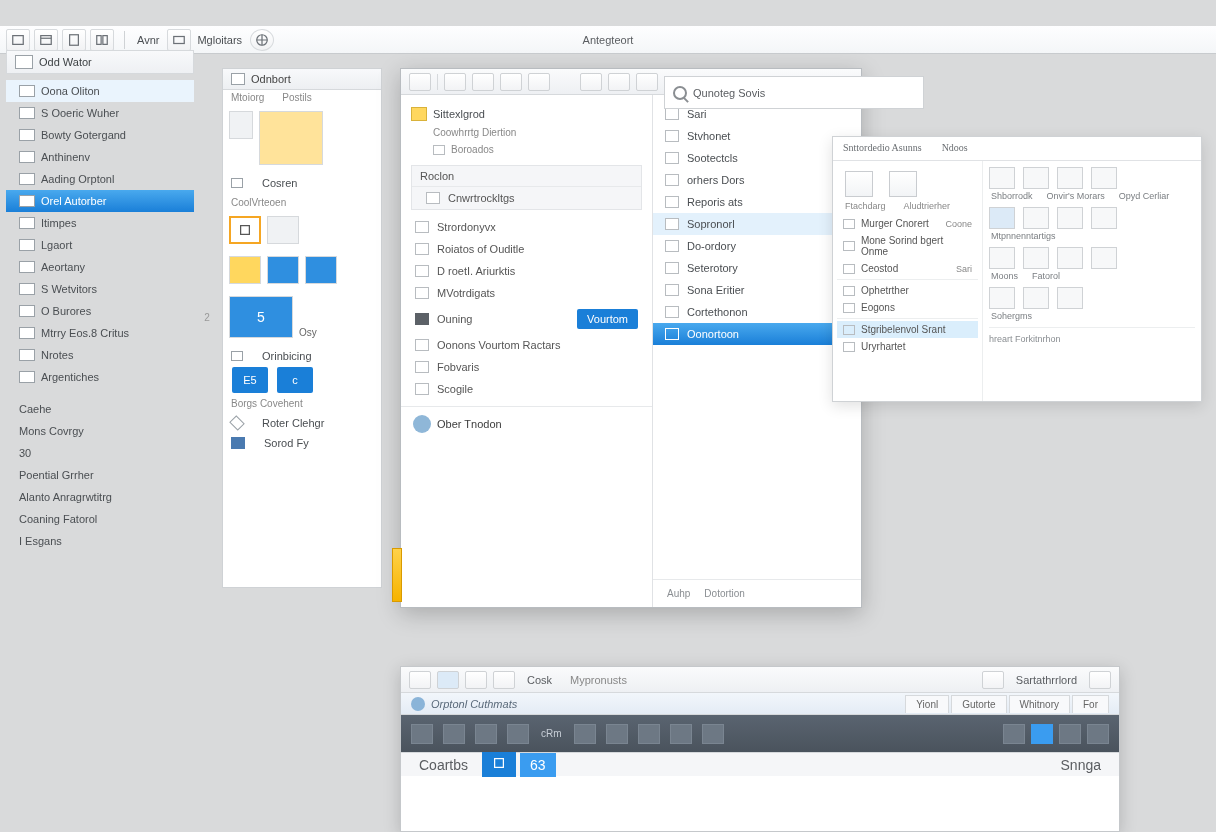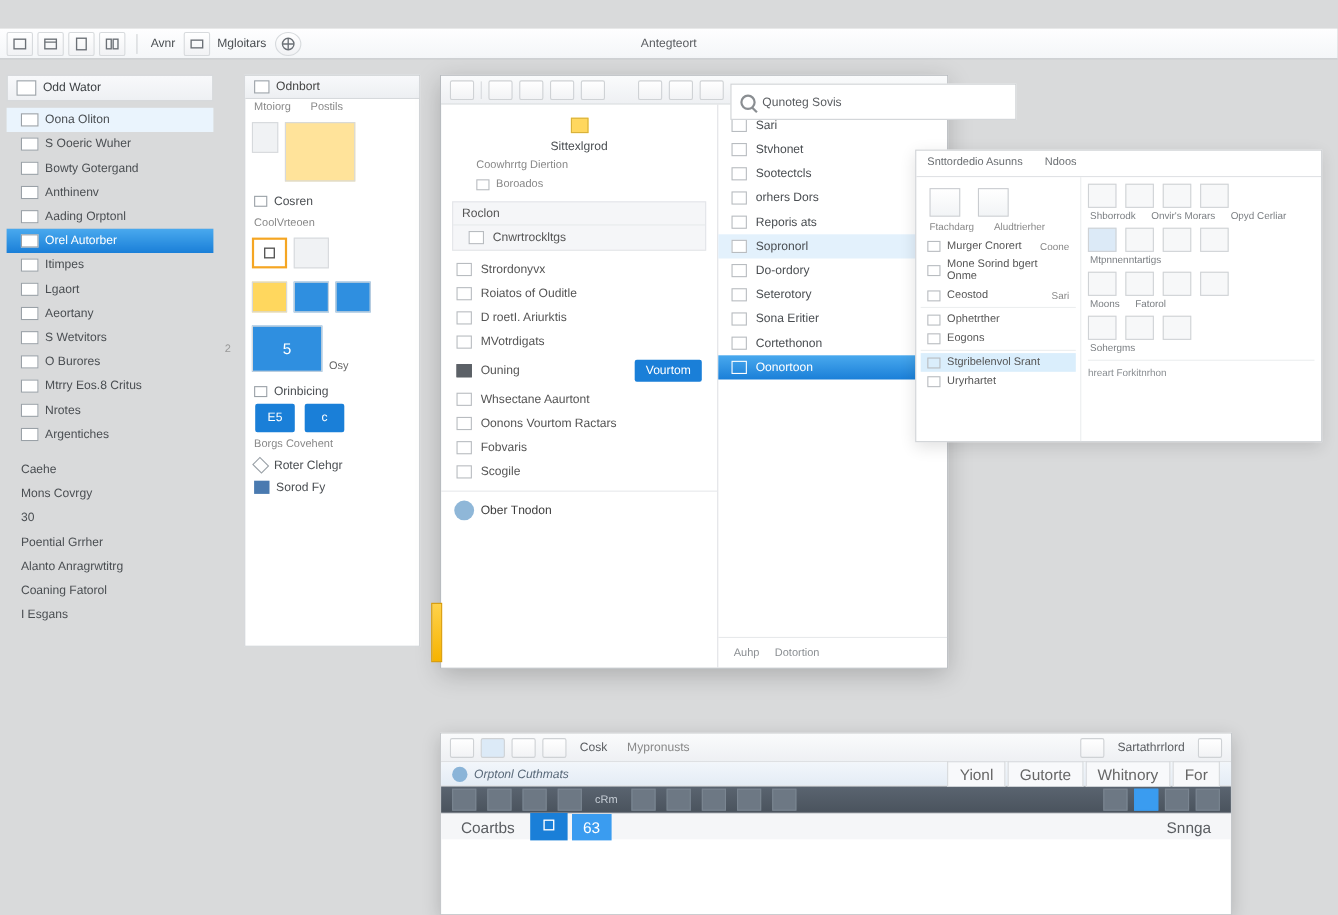--- a/index.html
+++ b/index.html
@@ -12,21 +12,21 @@
              display: flex; align-items: center; padding: 0 6px; gap: 4px; }
   .top-bar .ico-btn { width: 24px; height: 22px; border: 1px solid #d7dadd; border-radius: 2px;
                       background: linear-gradient(#ffffff,#f1f2f4); display: flex; align-items: center;
                       justify-content: center; color: #6b7076; }
   .top-bar .sep { width: 1px; height: 18px; background: #cfd2d5; margin: 0 6px; }
   .top-bar .lbl { color: #4a4e52; margin: 0 4px 0 2px; }
   .top-bar .title { position: absolute; left: 0; right: 0; text-align: center; color: #5a5d61; pointer-events: none; }
   svg { width: 14px; height: 14px; stroke: currentColor; fill: none; stroke-width: 1.4; }
 
   
-  .sidebar { position: absolute; left: 6px; top: 68px; width: 188px; bottom: 0; }
+  .sidebar { position: absolute; left: 6px; top: 50px; width: 188px; bottom: 0; }
   .sidebar .group-head { background: linear-gradient(#f8f9fb,#eef0f3); border: 1px solid #d6d9dc;
                          padding: 4px 8px; font-size: 11px; color: #3e4245; display:flex; align-items:center; gap:6px;}
   .sidebar .group-head .sq { width:18px; height:14px; border:1px solid #9aa1a7; background:#fff; }
   .sidebar .item { padding: 5px 10px; display:flex; align-items:center; gap:6px; color:#4a4e52;
                    border-left:3px solid transparent; }
   .sidebar .item.sel-blue { background: linear-gradient(#49a9ee,#1a7fd8); color:#fff; }
   .sidebar .item.sel-lt2 { background:#eaf4fd; }
   .sidebar .item .ic { width:16px; height:12px; border:1px solid #9aa1a7; background:#fff; flex-shrink:0; }
 
   
@@ -36,34 +36,34 @@
                      padding:4px 8px; display:flex; align-items:center; gap:6px; font-size:11px; color:#444;}
   .gallery .sub { font-size:10px; color:#888; padding:2px 8px; display:flex; gap:18px;}
   .gallery .grid { display:flex; flex-wrap:wrap; gap:6px; padding:6px; }
   .tile { width:32px; height:28px; border:1px solid #d6d9dc; background:#f0f2f4; position:relative;
           display:flex; align-items:center; justify-content:center; font-size:10px; color:#555;}
   .tile.sel { border:2px solid #f5a623; background:#fff; }
   .tile.blue { background:#2f8fe0; color:#fff; }
   .tile.yellow { background:#ffd75e; }
   .tile.folder { background:#ffe39a; }
   .bigtile { width:64px; height:54px; }
-  .gallery .sect { font-size:11px; color:#4a4e52; padding:6px 8px 2px; display:flex; align-items:center; gap:6px; }
+  .gallery .sect { font-size:11px; color:#4a4e52; padding:6px 8px 2px; display:flex; align-items:center; gap:19px; }
   .gallery .pill { display:inline-flex; align-items:center; justify-content:center;
                    width:36px; height:26px; background:#1a7fd8; color:#fff; border-radius:2px; margin:3px;}
 
   
   .dialog { position: absolute; left: 400px; top: 68px; width: 462px; height: 540px;
             background: #fff; border: 1px solid #b8bcc0; box-shadow: 0 6px 22px rgba(0,0,0,.22); }
   .dialog .dhdr { background: linear-gradient(#fafbfc,#eef0f3); border-bottom:1px solid #d6d9dc;
                   height:26px; display:flex; align-items:center; gap:6px; padding:0 8px; }
   .dialog .dhdr .slot { width:22px; height:18px; border:1px solid #cfd2d5; border-radius:2px;
                         background:linear-gradient(#fff,#f2f3f5); }
   .dialog .body { display:flex; height: calc(100% - 26px); }
   .leftpane { width:252px; border-right:1px solid #e0e2e5; padding:8px 0; display:flex; flex-direction:column; gap:0; }
-  .leftpane .hdr { display:flex; align-items:center; gap:6px; padding:4px 10px; color:#4a4e52;flex-direction:column; }
+  .leftpane .hdr { display:flex; align-items:center; gap:6px; padding:4px 10px; color:#4a4e52; }
   .leftpane .hdr .oic { width:16px; height:14px; background:#ffd75e; border:1px solid #d9b23a; }
   .leftpane .subhdr { color:#888; font-size:10px; padding:2px 10px 6px 32px; }
   .leftpane .cat { background:#f5f6f8; border:1px solid #e3e5e8; margin:6px 10px; }
   .leftpane .cat .ct { padding:4px 8px; color:#555; border-bottom:1px solid #e7e9eb; font-size:11px;}
   .leftpane .row { display:flex; align-items:center; gap:8px; padding:5px 14px; color:#555; }
   .leftpane .row .ric { width:14px; height:12px; border:1px solid #b8bcc0; background:#fff; }
   .leftpane .row.dk .ric { background:#5c6167; border-color:#5c6167; }
   .leftpane .btn-primary { display:inline-flex; align-items:center; justify-content:center;
                            background:#1a7fd8; color:#fff; padding:4px 10px; border-radius:2px; margin-left:auto; }
   .leftpane .user { display:flex; align-items:center; gap:6px; padding:8px 12px; margin-top:6px;
@@ -84,21 +84,21 @@
   .search-tab { position:absolute; left:664px; top:76px; width:260px; height:33px;
                 background:#fff; border:1px solid #cfd2d5; display:flex; align-items:center; gap:6px;
                 padding:0 8px; color:#5a5d61; }
   .search-tab .mag { width:14px; height:14px; border:2px solid #8a8e92; border-radius:50%; position:relative;}
   .search-tab .mag::after{content:""; position:absolute; width:6px; height:2px; background:#8a8e92; bottom:-3px; right:-4px; transform:rotate(45deg);}
 
   
   .ribbon { position:absolute; left:832px; top:136px; width:370px; height:266px;
             background:#fff; border:1px solid #cfd2d5; box-shadow:0 4px 14px rgba(0,0,0,.12);}
   .ribbon .tabs { display:flex; height:24px; border-bottom:1px solid #e0e2e5; font-size:10px; color:#6a6e72;}
-  .ribbon .tabs span { padding:5px 10px; }
+  .ribbon .tabs span { padding:5px 10px;font-family:Liberation Serif, serif; }
   .ribbon .rbody { display:flex; height:calc(100% - 24px); }
   .rcol { width:150px; border-right:1px solid #eceeef; padding:6px 4px; }
   .rcol .big { display:flex; gap:16px; padding:4px 8px; }
   .rcol .big .bi { width:28px; height:26px; border:1px solid #c9ccd0; background:linear-gradient(#fff,#f2f4f6); }
   .rcol .cap { font-size:9px; color:#888; display:flex; gap:18px; padding:0 8px 4px; }
   .rcol .line { display:flex; align-items:center; gap:6px; padding:3px 6px; font-size:10px; color:#555; }
   .rcol .line .dot { width:12px; height:10px; border:1px solid #b8bcc0; }
   .rgrid { flex:1; padding:6px; }
   .rgrid .gr { display:flex; flex-wrap:wrap; gap:8px; }
   .rgrid .gi { width:26px; height:22px; border:1px solid #cfd2d5; background:#f7f8f9; }
@@ -110,22 +110,22 @@
           background:#fff; border:1px solid #c5c8cb; box-shadow:0 4px 16px rgba(0,0,0,.18);}
   .winb .wtool { height:26px; background:linear-gradient(#fafbfc,#eef0f3); border-bottom:1px solid #d6d9dc;
                  display:flex; align-items:center; gap:6px; padding:0 8px;}
   .winb .wtool .slot{ width:22px; height:18px; border:1px solid #cfd2d5; border-radius:2px;
                       background:linear-gradient(#fff,#f2f3f5);}
   .winb .wtool .txt{ color:#5a5d61; margin:0 6px; }
   .winb .wtool .right { margin-left:auto; display:flex; align-items:center; gap:6px; }
   .winb .wtitle { height:22px; background:linear-gradient(#f2f6fb,#e4ecf5); border-bottom:1px solid #d6d9dc;
                   display:flex; align-items:center; gap:6px; padding:0 10px; font-style:italic; color:#5a6a7a;}
   .winb .wtitle .rtabs{ margin-left:auto; display:flex; gap:2px; font-style:normal;}
-  .winb .wtitle .rtabs span{ padding:3px 10px; border:1px solid #d6d9dc; border-bottom:none; background:#f8f9fb; font-size:14px; color:#666;}
-  .winb .darkrib { height:24px; background:linear-gradient(#5a6470,#4a535d); display:flex; align-items:center;
+  .winb .wtitle .rtabs span{ padding:3px 10px; border:1px solid #d6d9dc; border-bottom:none; background:#f8f9fb; font-size:10px; color:#666;}
+  .winb .darkrib { height:37px; background:linear-gradient(#5a6470,#4a535d); display:flex; align-items:center;
                    gap:10px; padding:0 10px; }
   .winb .darkrib .di { width:22px; height:20px; background:#6d7884; border:1px solid #7a8591; }
   .winb .darkrib .di.hl { background:#3a9cf0; border-color:#3a9cf0; }
   .winb .darkrib .dl { color:#c7ced6; font-size:10px; margin:0 2px; }
   .winb .darkrib .grp { display:flex; gap:6px; margin-left:auto;}
   .winb .tabstrip { height:24px; background:#f5f6f8; border-top:1px solid #d6d9dc; display:flex; align-items:center;
                     gap:4px; padding:0 8px; font-size:14px; color:#5a5d61;}
   .winb .tabstrip .t { padding:4px 10px; }
   .winb .tabstrip .t.blue { background:#1a7fd8; color:#fff; }
   .winb .tabstrip .t.blue2 { background:#3a9cf0; color:#fff; }
@@ -378,24 +378,20 @@
             <span class="ric"></span>
             <span>MVotrdigats</span>
           </div>
           <div class="row dk">
             <span class="ric"></span>
             <span>Ouning</span>
             <span class="btn-primary">Vourtom</span>
           </div>
           <div class="row">
             <span class="ric"></span>
-            <span>Whsectane Aaurtont</span>
-          </div>
-          <div class="row">
-            <span class="ric"></span>
             <span>Oonons Vourtom Ractars</span>
           </div>
           <div class="row">
             <span class="ric"></span>
             <span>Fobvaris</span>
           </div>
           <div class="row">
             <span class="ric"></span>
             <span>Scogile</span>
           </div>

